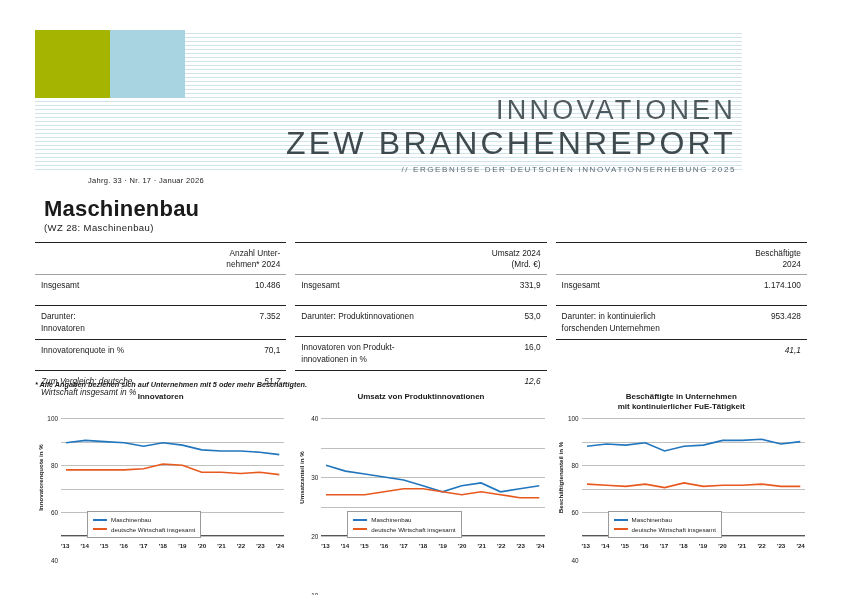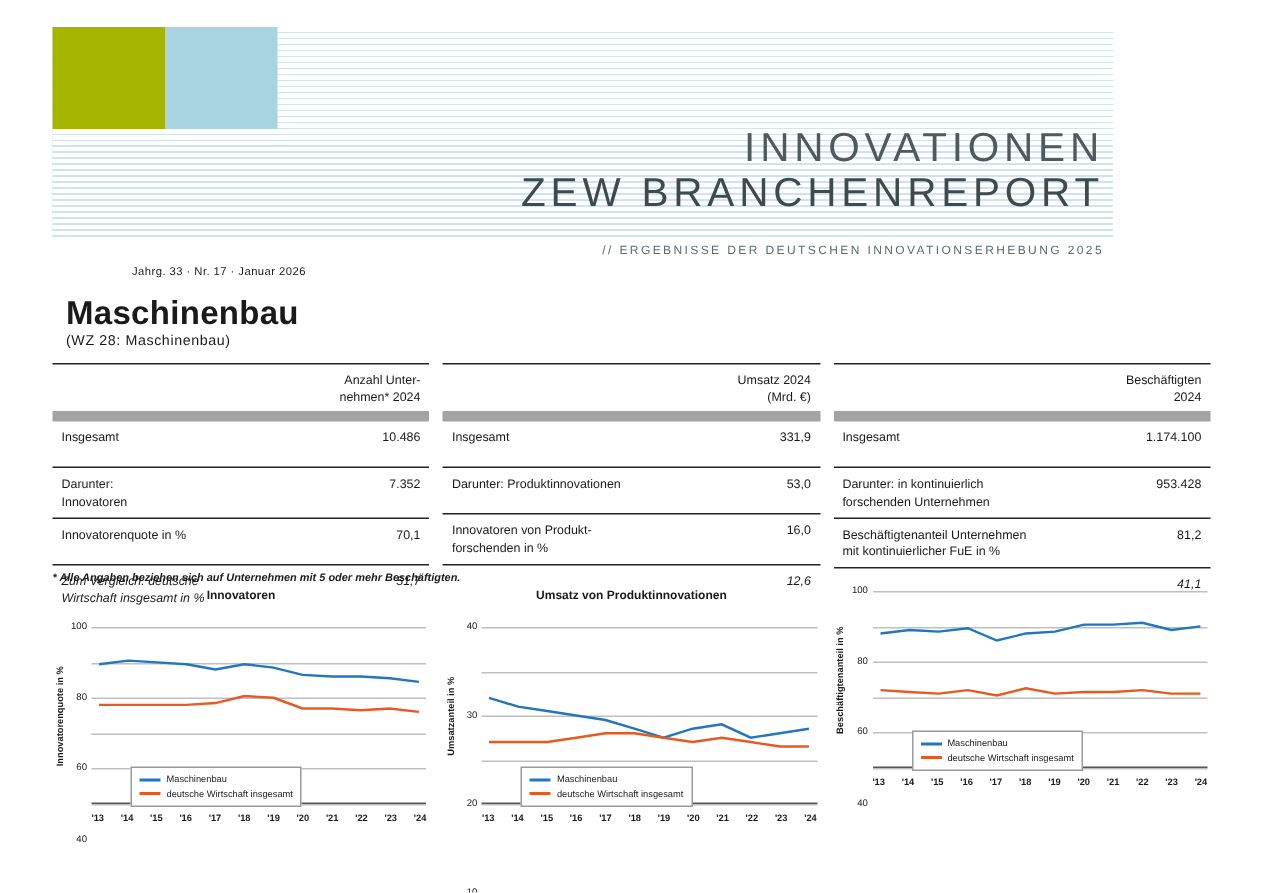--- a/index.html
+++ b/index.html
@@ -9,47 +9,47 @@
     background: #ffffff;
     font-family: "Liberation Sans", sans-serif;
     color: #1a1a1a;
     position: relative;
     overflow: hidden;
   }
 
   
   .header {
     position: absolute;
-    left: 35px; top: 18px;
+    left: 35px; top: 30px;
     width: 707px; height: 140px;
     background:
       repeating-linear-gradient(0deg, #cfe4ec 0px, #cfe4ec 1px, #ffffff 1px, #ffffff 4px),
       repeating-linear-gradient(90deg, #cfe4ec 0px, #cfe4ec 1px, #ffffff 1px, #ffffff 4px);
     background-color: #e8f2f6;
   }
   .header-swatches { position:absolute; left:0; top:0; display:flex; }
   .sw { width:75px; height:68px; }
   .sw-olive { background:#a4b400; }
   .sw-blue  { background:#a8d4e2; }
 
   .header-titles {
     position:absolute; right:6px; top:66px;
     text-align:right;
   }
   .title-1 {
     font-size: 27px; letter-spacing: 3.2px; color:#4f5a5e;
     line-height: 1.05; font-weight: 400;
   }
   .title-2 {
-    font-size: 27px; letter-spacing: 3.2px; color:#3f4a4e;
+    font-size: 32px; letter-spacing: 3.2px; color:#3f4a4e;
     line-height: 1.15; font-weight: 400; margin-top:1px;
   }
   .title-sub {
     font-size: 8px; letter-spacing: 1.6px; color:#5b6a70;
-    margin-top: 18px;
+    margin-top: 3px;
   }
 
   
   .issue-line {
     position:absolute; left:88px; top:176px;
     font-size:7.5px; letter-spacing:0.3px; color:#1a1a1a;
   }
   .doc-title {
     position:absolute; left:44px; top:196px;
     font-size:22px; font-weight:bold; letter-spacing:0.2px;
@@ -59,21 +59,21 @@
     font-size:9.5px; letter-spacing:0.4px;
   }
 
   
   .tables {
     position:absolute; left:35px; top:242px; width:772px;
     display:flex; gap:9px;
   }
   .tbl { width: 251.3px; }
   .tbl-head {
-    border-top:1px solid #222; border-bottom:7px solid #a3a3a3;
+    border-top:1px solid #222; border-bottom:1px solid #a3a3a3;
     padding:5px 6px 4px 6px; min-height:31px;
     text-align:right; font-size:8.3px; line-height:1.35;
   }
   .row {
     border-bottom:1px solid #222;
     padding:5px 6px 5px 6px;
     display:flex; justify-content:space-between; align-items:flex-start;
     font-size:8.3px; line-height:1.35; min-height:31px;
   }
   .row .lbl { text-align:left; padding-right:6px; }
@@ -197,55 +197,48 @@
       </div>
       <div class="row">
         <div class="lbl">
           <div>Darunter: Produktinnovationen</div>
         </div>
         <div class="val">53,0</div>
       </div>
       <div class="row">
         <div class="lbl">
           <div>Innovatoren von Produkt-</div>
-          <div>forschenden in %</div>
+          <div>innovationen in %</div>
         </div>
         <div class="val">16,0</div>
       </div>
       <div class="row italic tall noborder">
         <div class="lbl">
           <div>&nbsp;</div>
         </div>
         <div class="val">12,6</div>
       </div>
     </div>
     <div class="tbl">
       <div class="tbl-head">
-        <div>Beschäftigten</div>
+        <div>Beschäftigte</div>
         <div>2024</div>
       </div>
       <div class="row">
         <div class="lbl">
           <div>Insgesamt</div>
         </div>
         <div class="val">1.174.100</div>
       </div>
       <div class="row">
         <div class="lbl">
           <div>Darunter: in kontinuierlich</div>
           <div>forschenden Unternehmen</div>
         </div>
         <div class="val">953.428</div>
-      </div>
-      <div class="row">
-        <div class="lbl">
-          <div>Beschäftigtenanteil Unternehmen</div>
-          <div>mit kontinuierlicher FuE in %</div>
-        </div>
-        <div class="val">81,2</div>
       </div>
       <div class="row italic tall noborder">
         <div class="lbl">
           <div>&nbsp;</div>
         </div>
         <div class="val">41,1</div>
       </div>
     </div>
   </div>
 
@@ -355,20 +348,24 @@
           <span>'19</span>
           <span>'20</span>
           <span>'21</span>
           <span>'22</span>
           <span>'23</span>
           <span>'24</span>
         </div>
       </div>
     </div>
     <div class="panel">
+      <div class="panel-title">
+        <div>Beschäftigte in Unternehmen</div>
+        <div>mit kontinuierlicher FuE-Tätigkeit</div>
+      </div>
       <div class="plot-wrap">
         <div class="y-label">
           <span>Beschäftigtenanteil in %</span>
         </div>
         <div class="plot">
           <div class="grid-line" style="top: 118px;"></div>
           <div class="grid-line" style="top: 94.4px;"></div>
           <div class="grid-line" style="top: 70.8px;">
             <div class="ytick" style="top: 70.8px;">40</div>
           </div>

